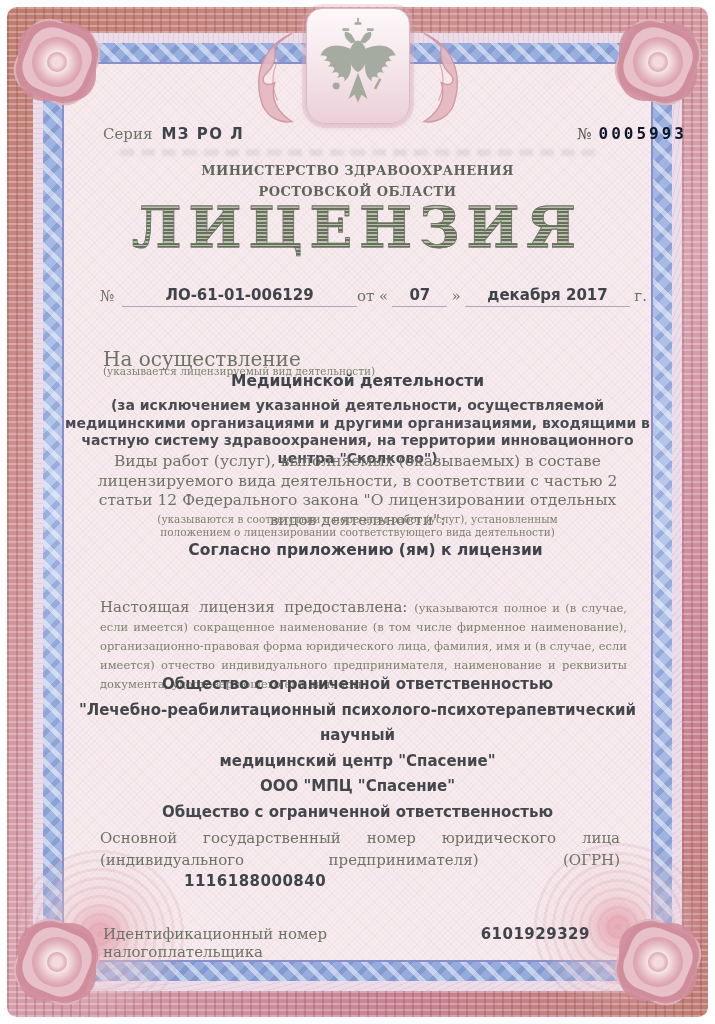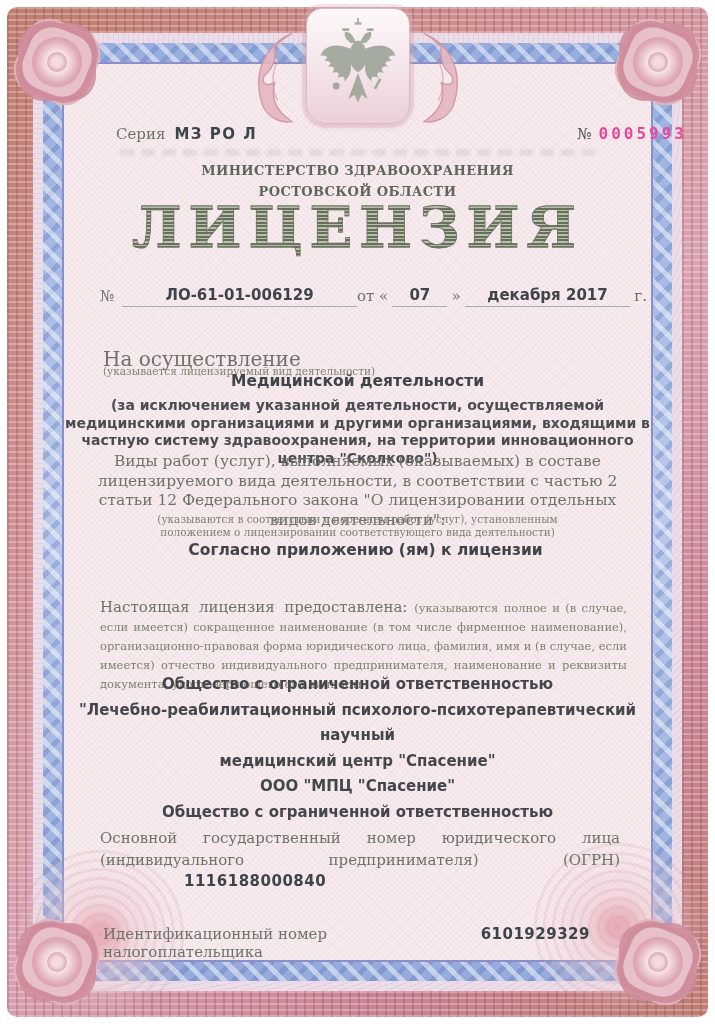--- a/index.html
+++ b/index.html
@@ -73,27 +73,27 @@
     background:repeating-linear-gradient(90deg, rgba(150,148,152,.20) 0 14px, rgba(0,0,0,0) 14px 21px); }
 
   
   .content { position:absolute; inset:0; color:#6d7266; }
   .abs { position:absolute; }
 
   .lbl  { font-family:"DejaVu Serif", serif; color:#6d7266; }
   .val  { font-family:"DejaVu Sans", sans-serif; font-weight:bold; color:#3f444a; }
   .note { font-family:"DejaVu Serif", serif; color:#7d816f; }
 
-  .series-row { top:124px; left:116px; right:28px; display:flex; align-items:baseline; }
+  .series-row { top:124px; left:103px; right:28px; display:flex; align-items:baseline; }
   .series-lbl { font-size:15px; }
   .series-val { font-size:15px; letter-spacing:1.5px; margin-left:9px; }
   .serial { margin-left:auto; display:flex; align-items:baseline; }
   .serial .nsign { font-size:15px; color:#494e49; margin-right:7px; }
   .serial .digits { font-family:"DejaVu Sans Mono", monospace; font-size:16px; font-weight:bold;
-      color:#ec4899; letter-spacing:3px; }
+      color:#0f172a; letter-spacing:3px; }
 
   .ministry { top:160px; left:0; right:0; text-align:center; font-weight:bold;
       font-size:13px; line-height:21px; color:#5e655b; letter-spacing:.4px; }
 
   .license-title { top:194px; left:0; right:0; text-align:center;
       font-family:"DejaVu Serif", serif; font-weight:bold; font-size:56px; letter-spacing:7px;
       color:#6f766a; }
   @supports (-webkit-background-clip:text) {
     .license-title span {
       background-image:repeating-linear-gradient(180deg,#667059 0 2px, #b9bfae 2px 3.5px);

